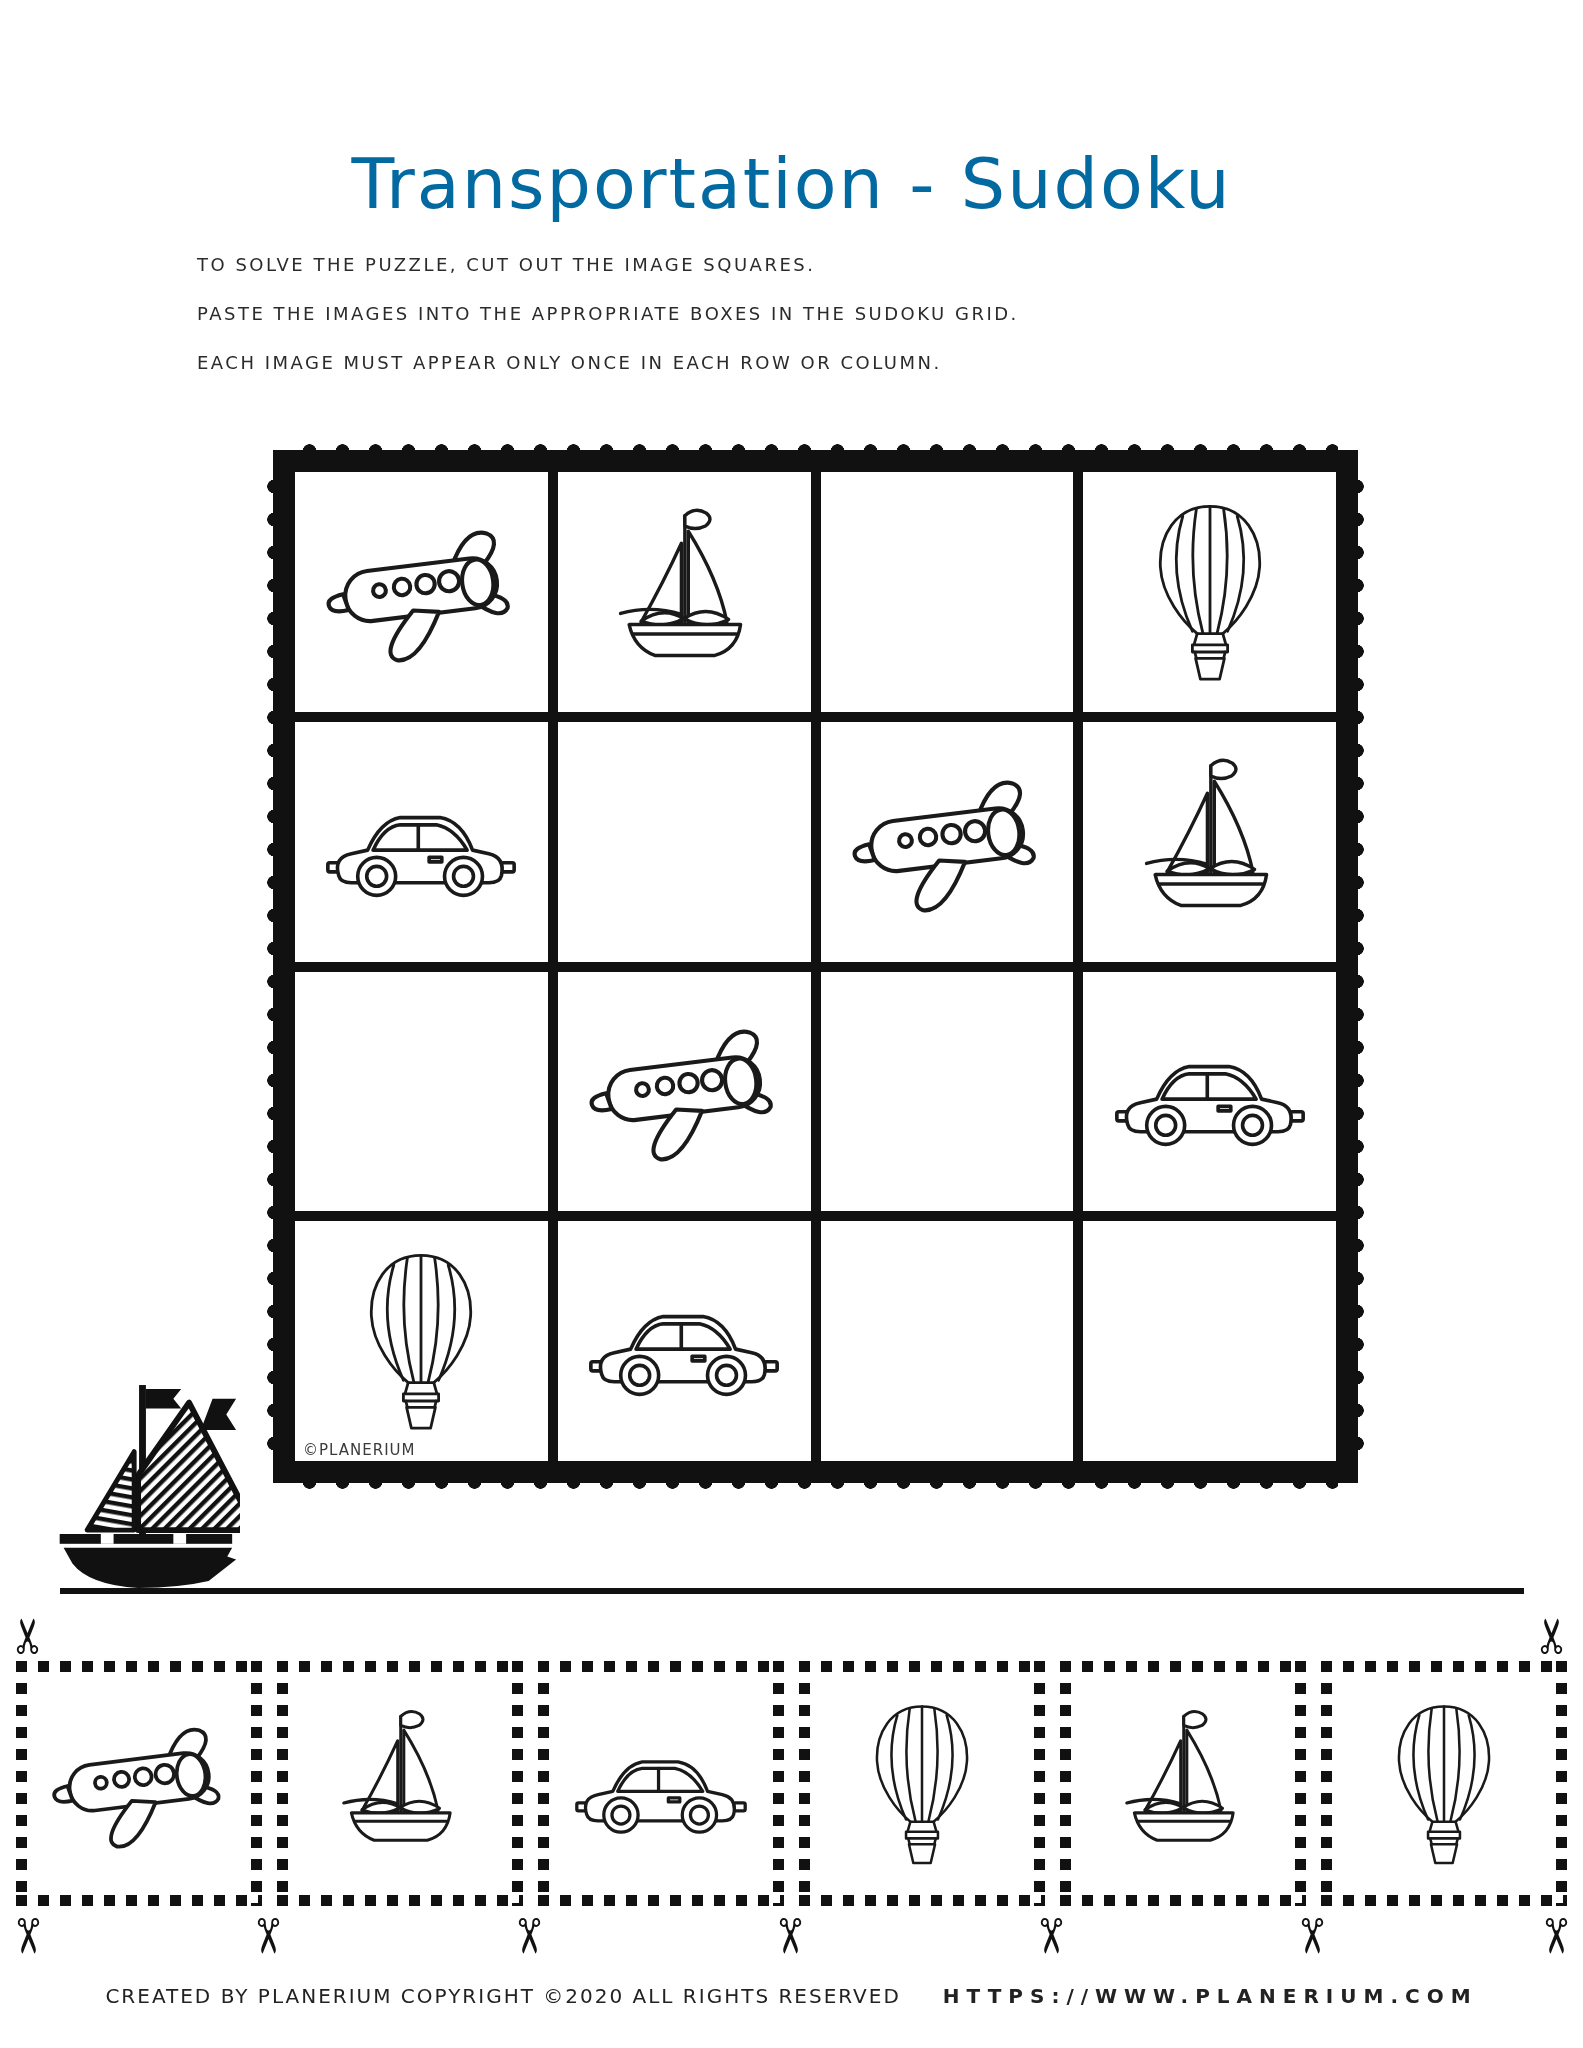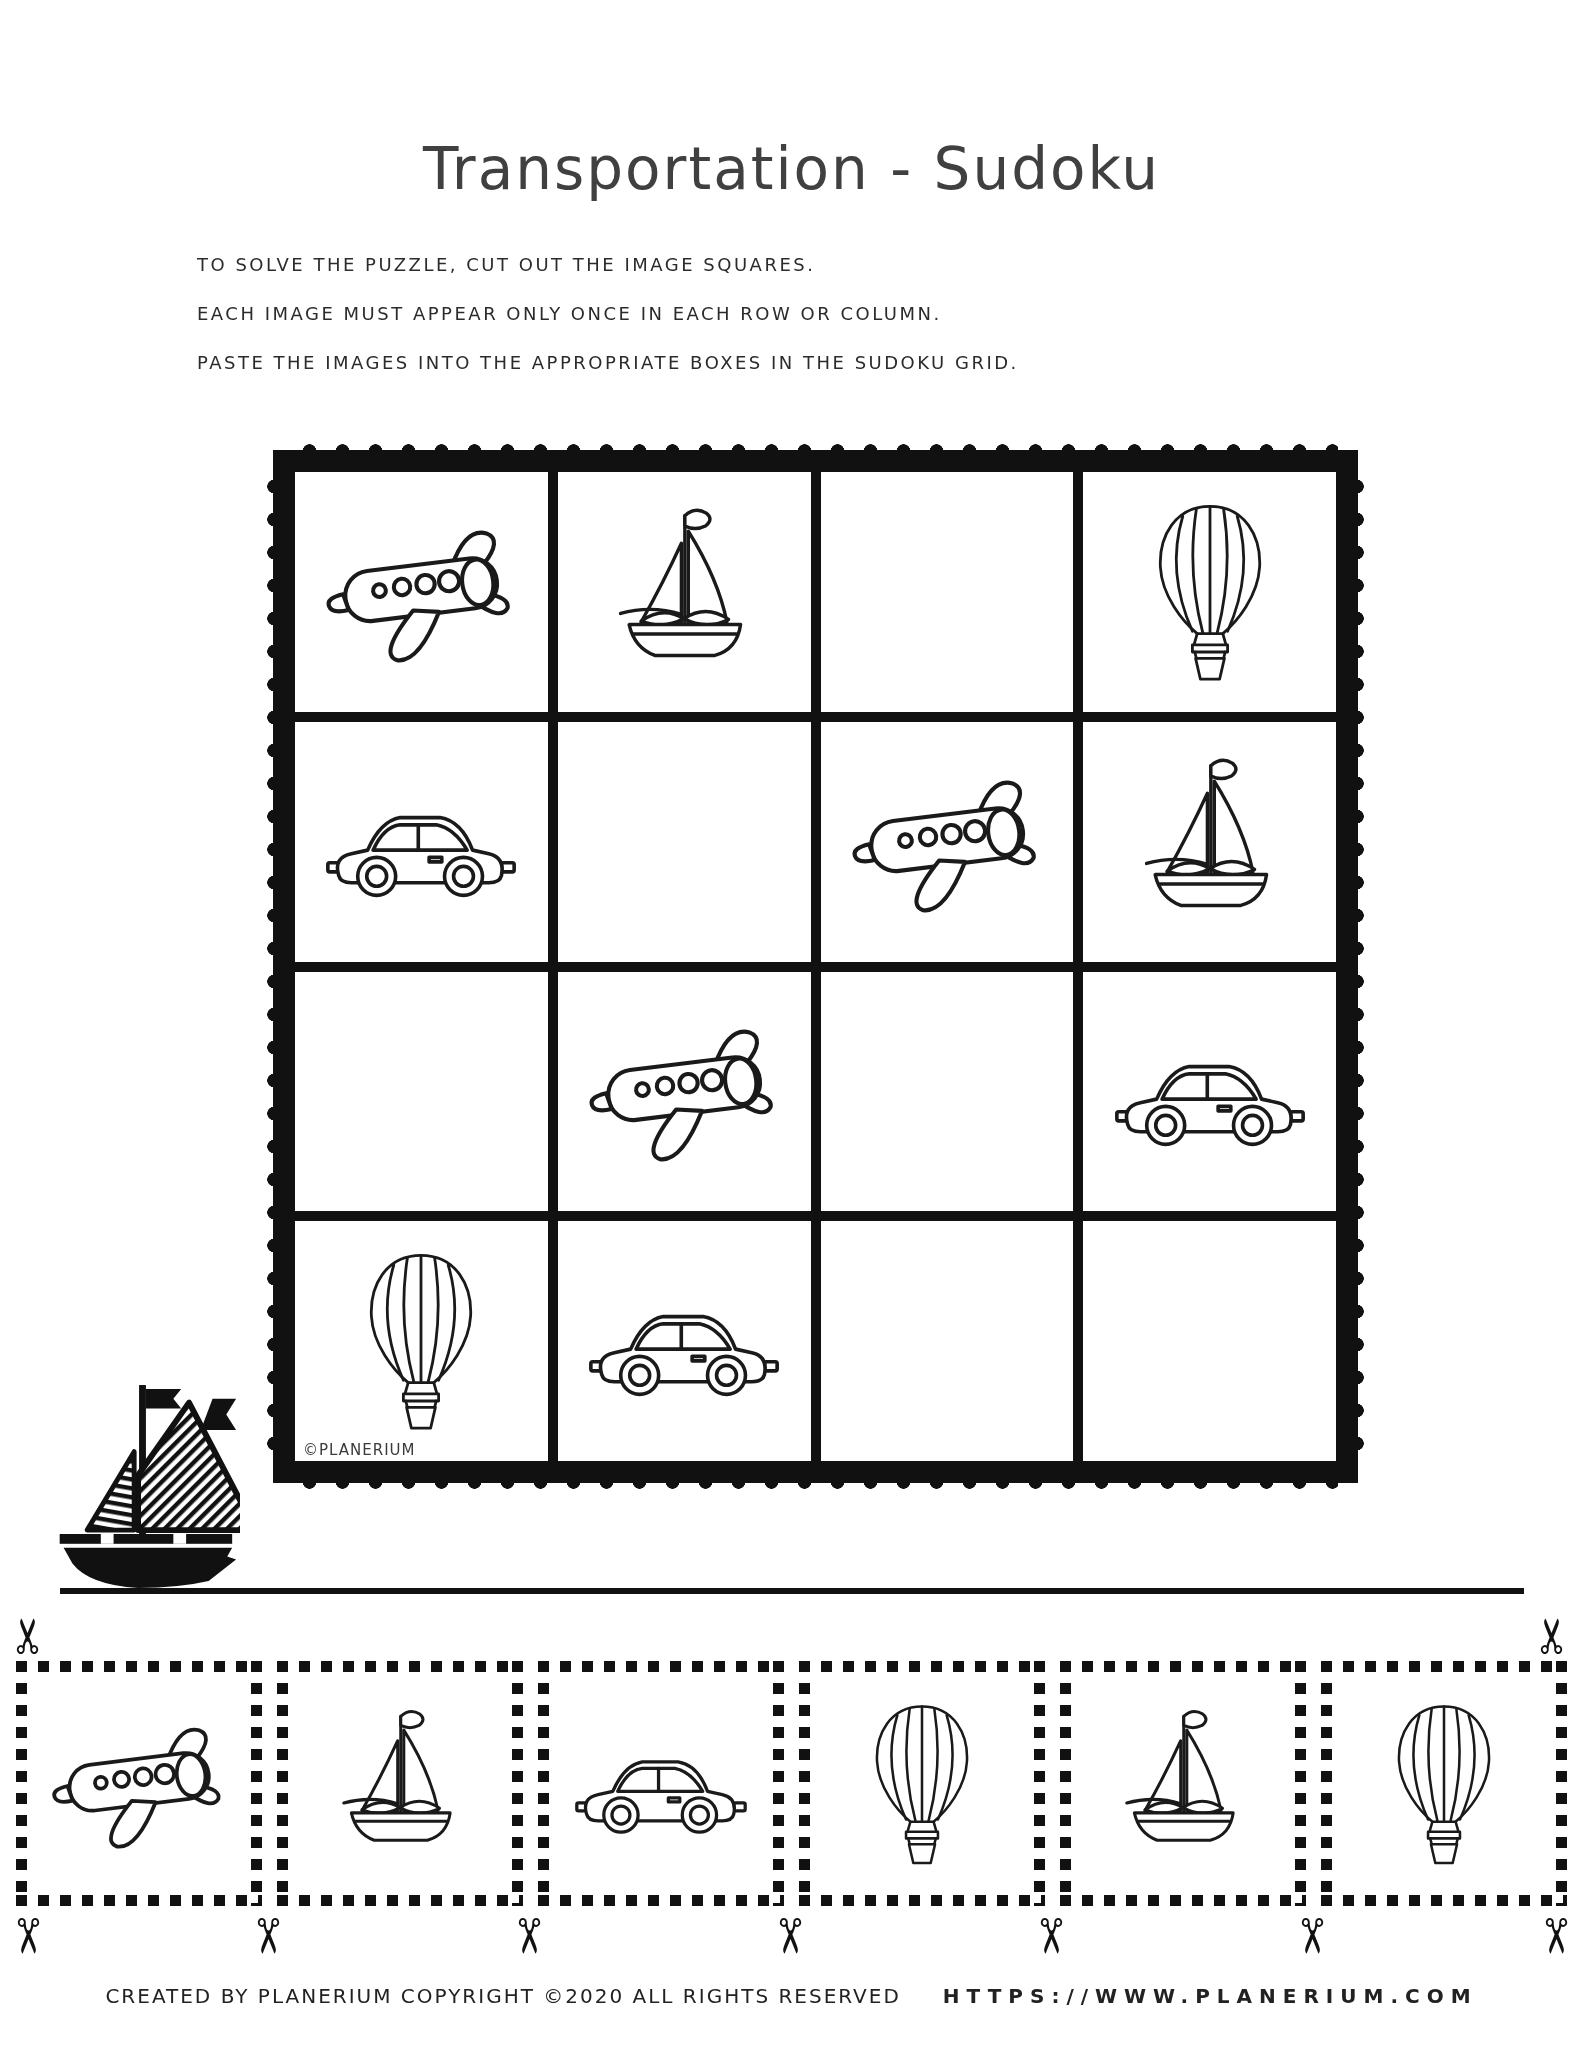--- a/index.html
+++ b/index.html
@@ -1,21 +1,21 @@
 <!DOCTYPE html>
 <html><head>
 <meta charset="utf-8">
 <style>
   html,body{margin:0;padding:0;background:#888;}
   .page{position:relative;width:1583px;height:2048px;background:#ffffff;margin:0 auto;
         font-family:"DejaVu Sans",sans-serif;color:#1a1a1a;overflow:hidden;}
 
   
   .title{position:absolute;top:96px;left:0;width:100%;text-align:center;
-         font-size:58px;font-weight:500;letter-spacing:2px;color:#404040;}
+         font-size:70px;font-weight:500;letter-spacing:2px;color:#0369a1;}
   .instructions{position:absolute;left:197px;top:240px;font-size:18px;line-height:49px;
                 letter-spacing:2.5px;color:#2b2b2b;}
 
   
   .grid-frame{position:absolute;left:273px;top:450px;width:1085px;height:1033px;
               box-sizing:border-box;border:22px solid #111;background:#bef264;}
   .bump{position:absolute;pointer-events:none;}
   .bump-top,.bump-bottom{left:-2px;right:-2px;height:16px;
       background-image:radial-gradient(circle 7px at 50% 50%,#111 0 6.5px,rgba(0,0,0,0) 7px);
       background-size:33px 16px;background-repeat:repeat-x;}
@@ -154,22 +154,22 @@
     <path d="M20 170 L192 170 L187 179 L196 182 L168 204 Q138 211 96 211 Q46 208 29 186 Z" fill="#111"></path>
   </symbol>
 </svg>
 
 <div class="page">
 
   <h1 class="title">Transportation - Sudoku</h1>
 
   <div class="instructions">
     <div>TO SOLVE THE PUZZLE, CUT OUT THE IMAGE SQUARES.</div>
+    <div>PASTE THE IMAGES INTO THE APPROPRIATE BOXES IN THE SUDOKU GRID.</div>
     <div>EACH IMAGE MUST APPEAR ONLY ONCE IN EACH ROW OR COLUMN.</div>
-    <div>PASTE THE IMAGES INTO THE APPROPRIATE BOXES IN THE SUDOKU GRID.</div>
   </div>
 
   <div class="grid-frame">
     <div class="bump bump-top"></div>
     <div class="bump bump-bottom"></div>
     <div class="bump bump-left"></div>
     <div class="bump bump-right"></div>
     <div class="grid-inner">
         <div class="cell">
           <svg class="vehicle v-airplane">

